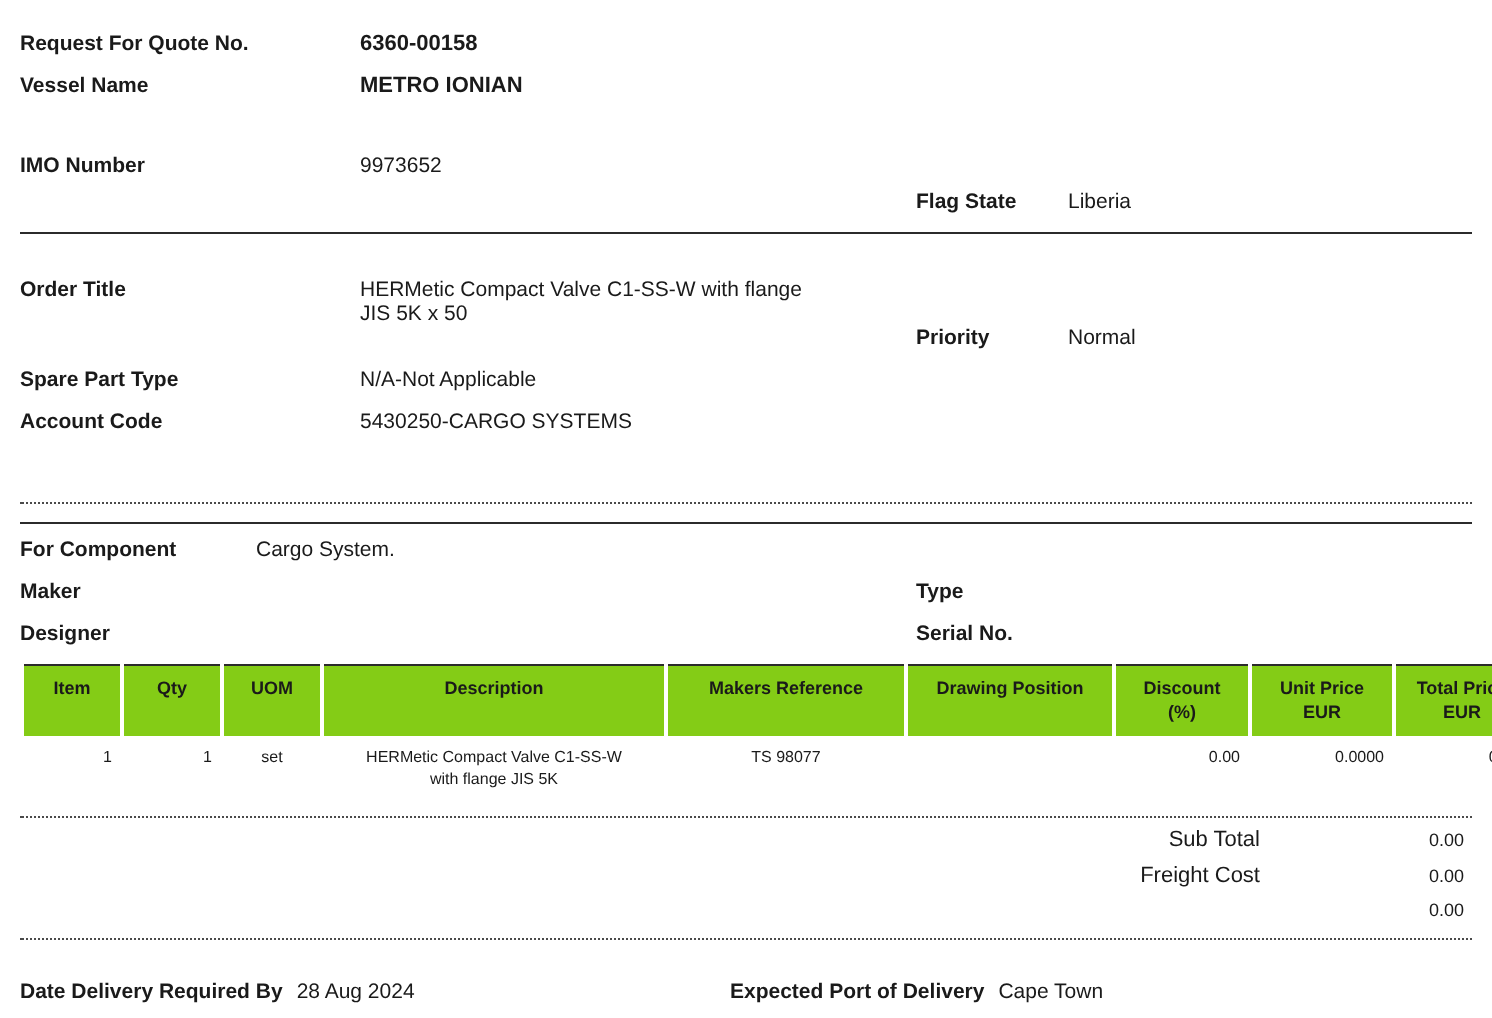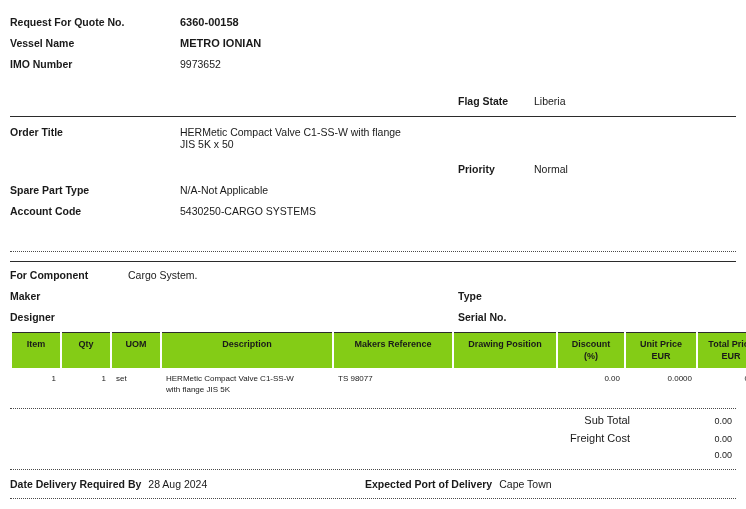--- a/index.html
+++ b/index.html
@@ -9,21 +9,21 @@
     font-family: "Liberation Sans", sans-serif;
     color: #1a1a1a;
     overflow: hidden;
   }
   .page { position: relative; width: 746px; height: 509px; padding: 0 10px; }
   .val { font-size: 10.5px; }
   .val-lg { font-size: 11px; font-weight: bold; }
 
   
   .hdr { padding-top: 16px; }
-  .hdr-row { display: flex; align-items: flex-start; margin-bottom: 9px; }
+  .hdr-row { display: flex; align-items: center; margin-bottom: 9px; }
   .hdr-lbl { width: 170px; flex: 0 0 170px; font-weight: bold; font-size: 10.5px; }
   .hdr-val { flex: 1; }
   .hdr-lbl2 { width: 76px; flex: 0 0 76px; font-weight: bold; font-size: 10.5px; }
   .hdr-val2 { flex: 0 0 180px; }
   .col-left { flex: 0 0 448px; display: flex; }
   .col-right { flex: 1; display: flex; margin-top: 37px; }
 
   .rule { border-top: 1.6px solid #2b2b2b; margin: 3px 0 9px 0; }
   .dotted {
     border-top: 1.5px dotted #4a4a4a;
@@ -49,35 +49,35 @@
     vertical-align: top;
     line-height: 1.35;
   }
   table.items td {
     font-size: 8px;
     padding: 5px 4px 2px 4px;
     vertical-align: top;
     line-height: 1.4;
   }
   .ta-r { text-align: right; }
-  .ta-l { text-align: left; }
+  .ta-l { text-align: center; }
 
   
   .totals { margin-top: 2px; }
   .tot-row { display: flex; justify-content: flex-end; align-items: baseline; padding: 3px 0; }
   .tot-lbl { font-size: 11px; text-align: right; width: 250px; padding-right: 14px; }
   .tot-val { font-size: 9px; text-align: right; width: 92px; padding-right: 4px; }
   .tot-row.grand .tot-lbl { font-weight: bold; font-size: 9.5px; }
   .tot-row.grand .tot-val { font-weight: bold; }
   .cur { font-size: 8px; }
 
   
   .foot-row { display: flex; align-items: baseline; padding: 8px 0 8px 0; }
   .foot-l { flex: 0 0 355px; display: flex; align-items: flex-end; }
-  .foot-r { flex: 1; display: flex; align-items: flex-end; }
+  .foot-r { flex: 1; display: flex; align-items: flex-end; margin-top: 12px; }
   .foot-lbl { font-weight: bold; font-size: 10.5px; padding-right: 7px; }
   .foot-val { font-size: 10.5px; }
   .notes { padding: 8px 0 0 0; font-weight: bold; font-size: 10.5px; }
 </style>
 </head>
 <body>
 
 <div class="page">
 
   <div class="hdr">

